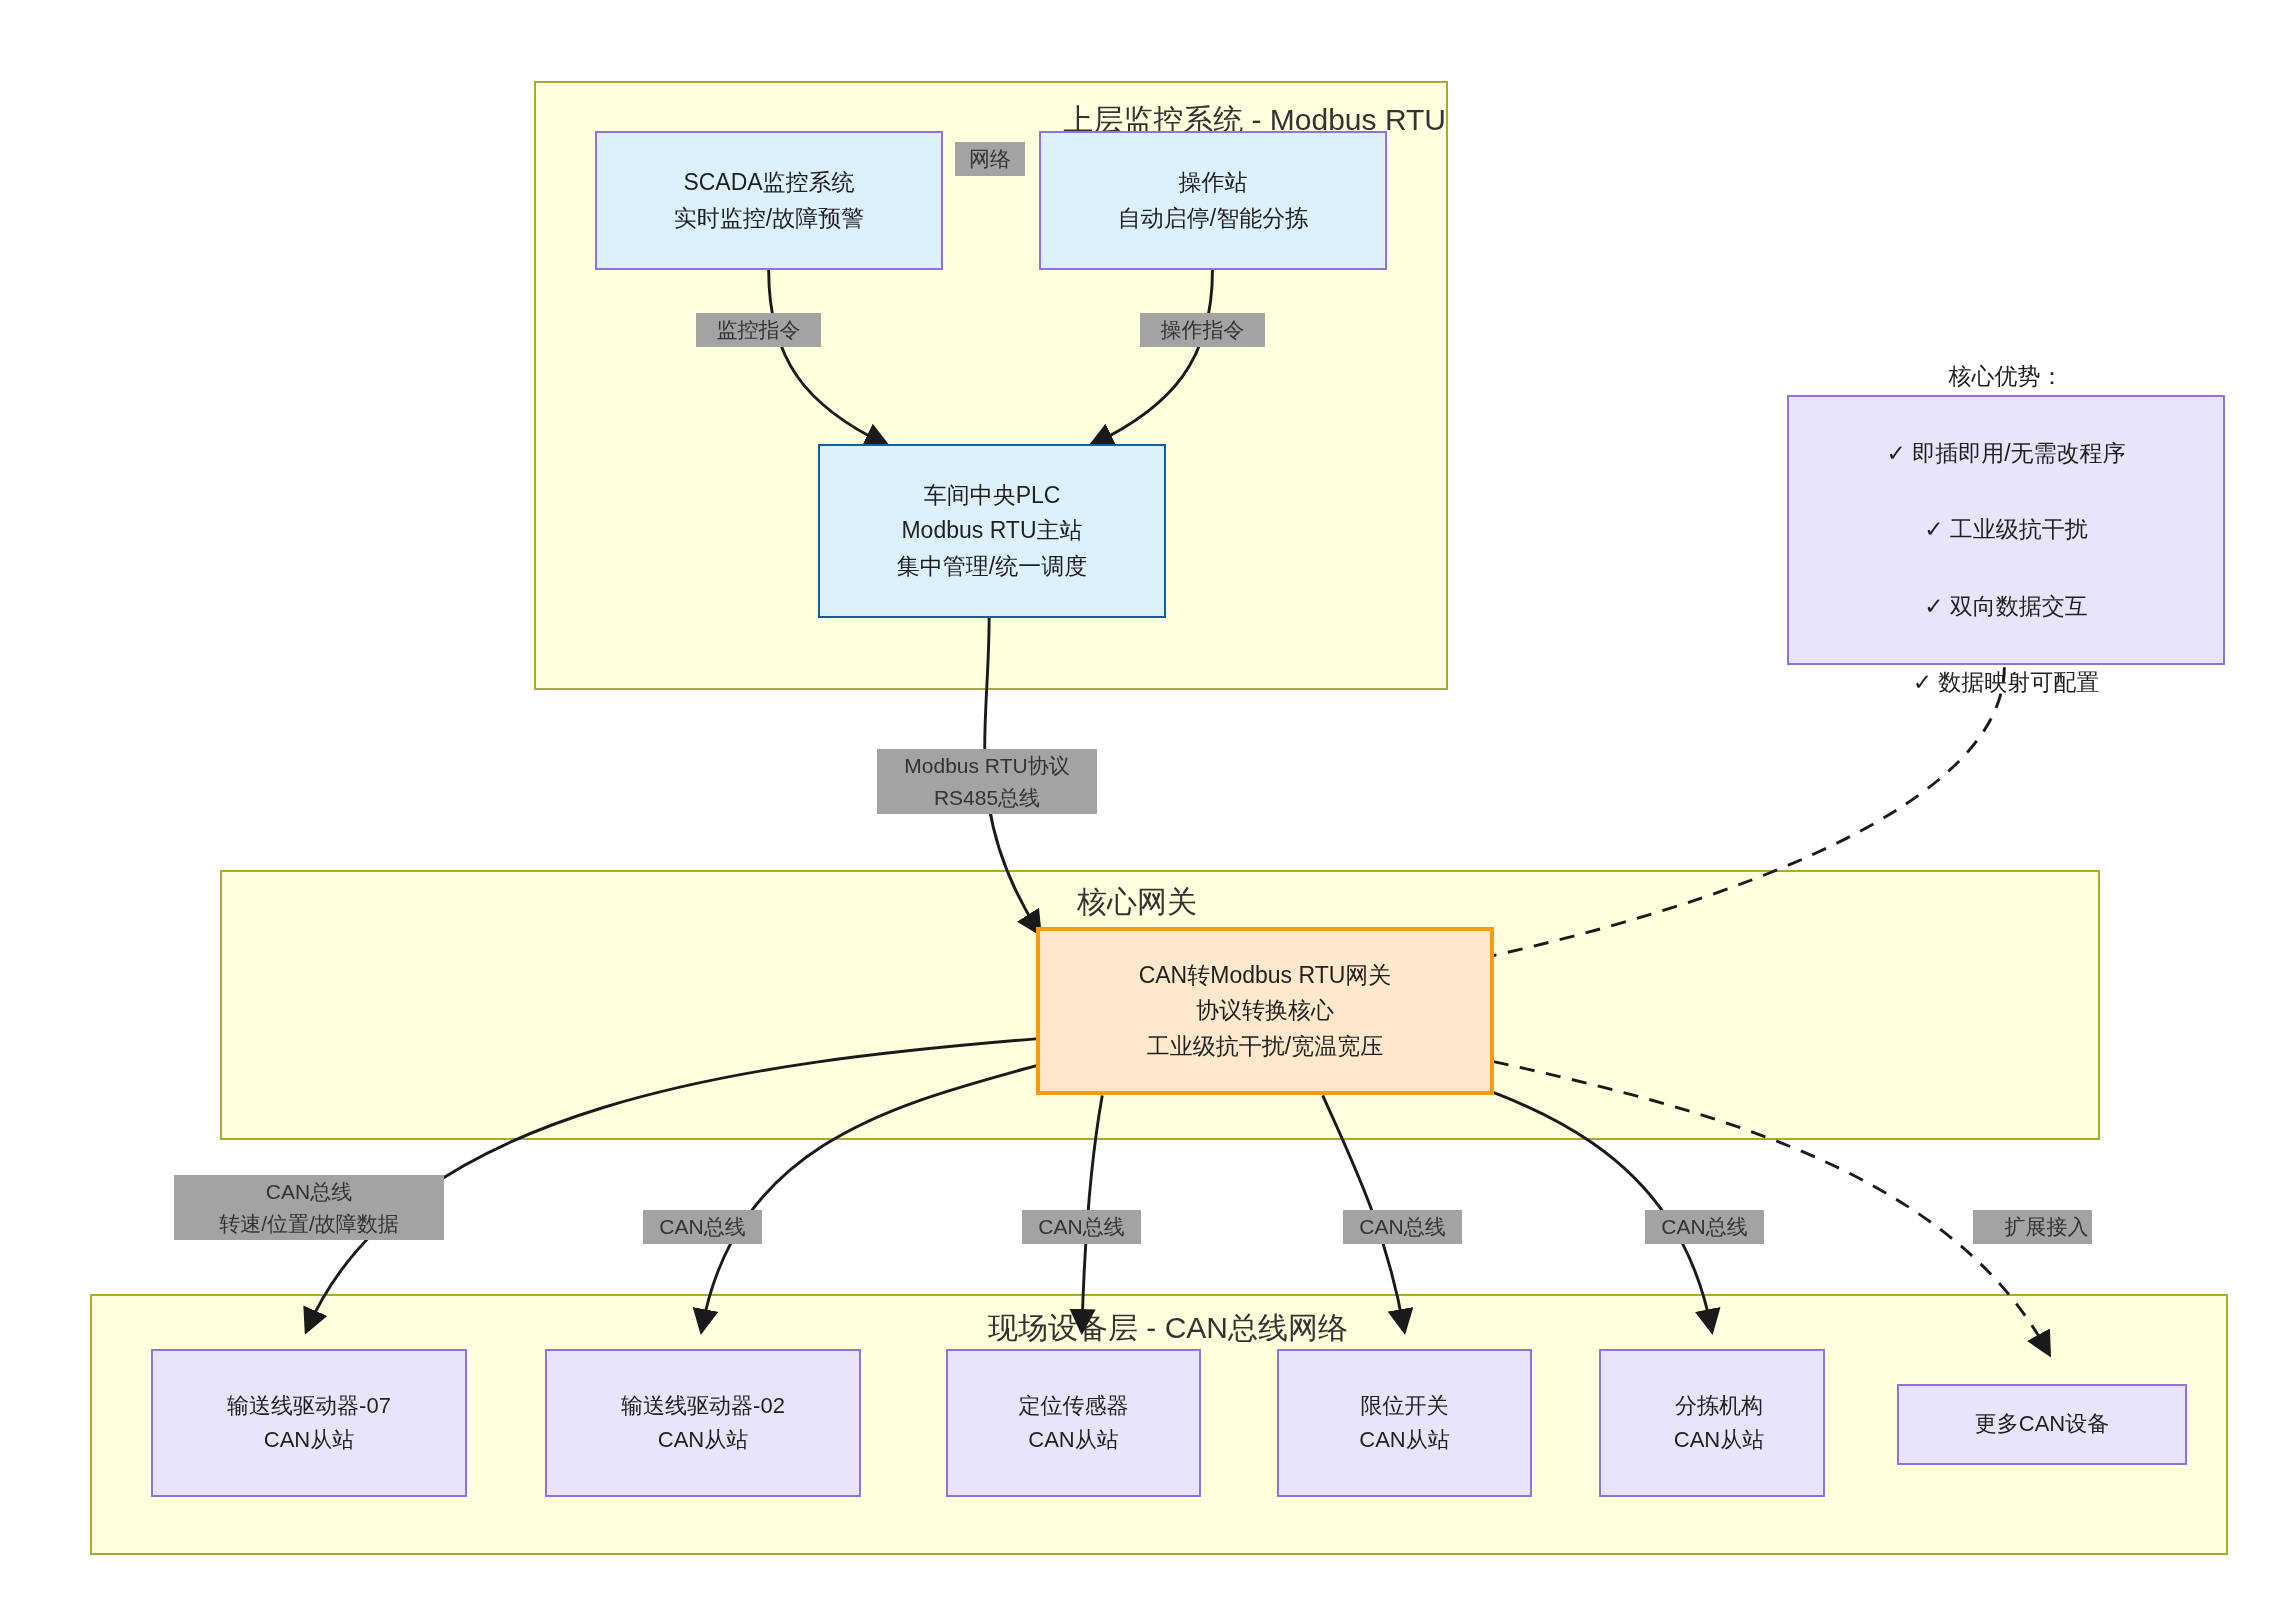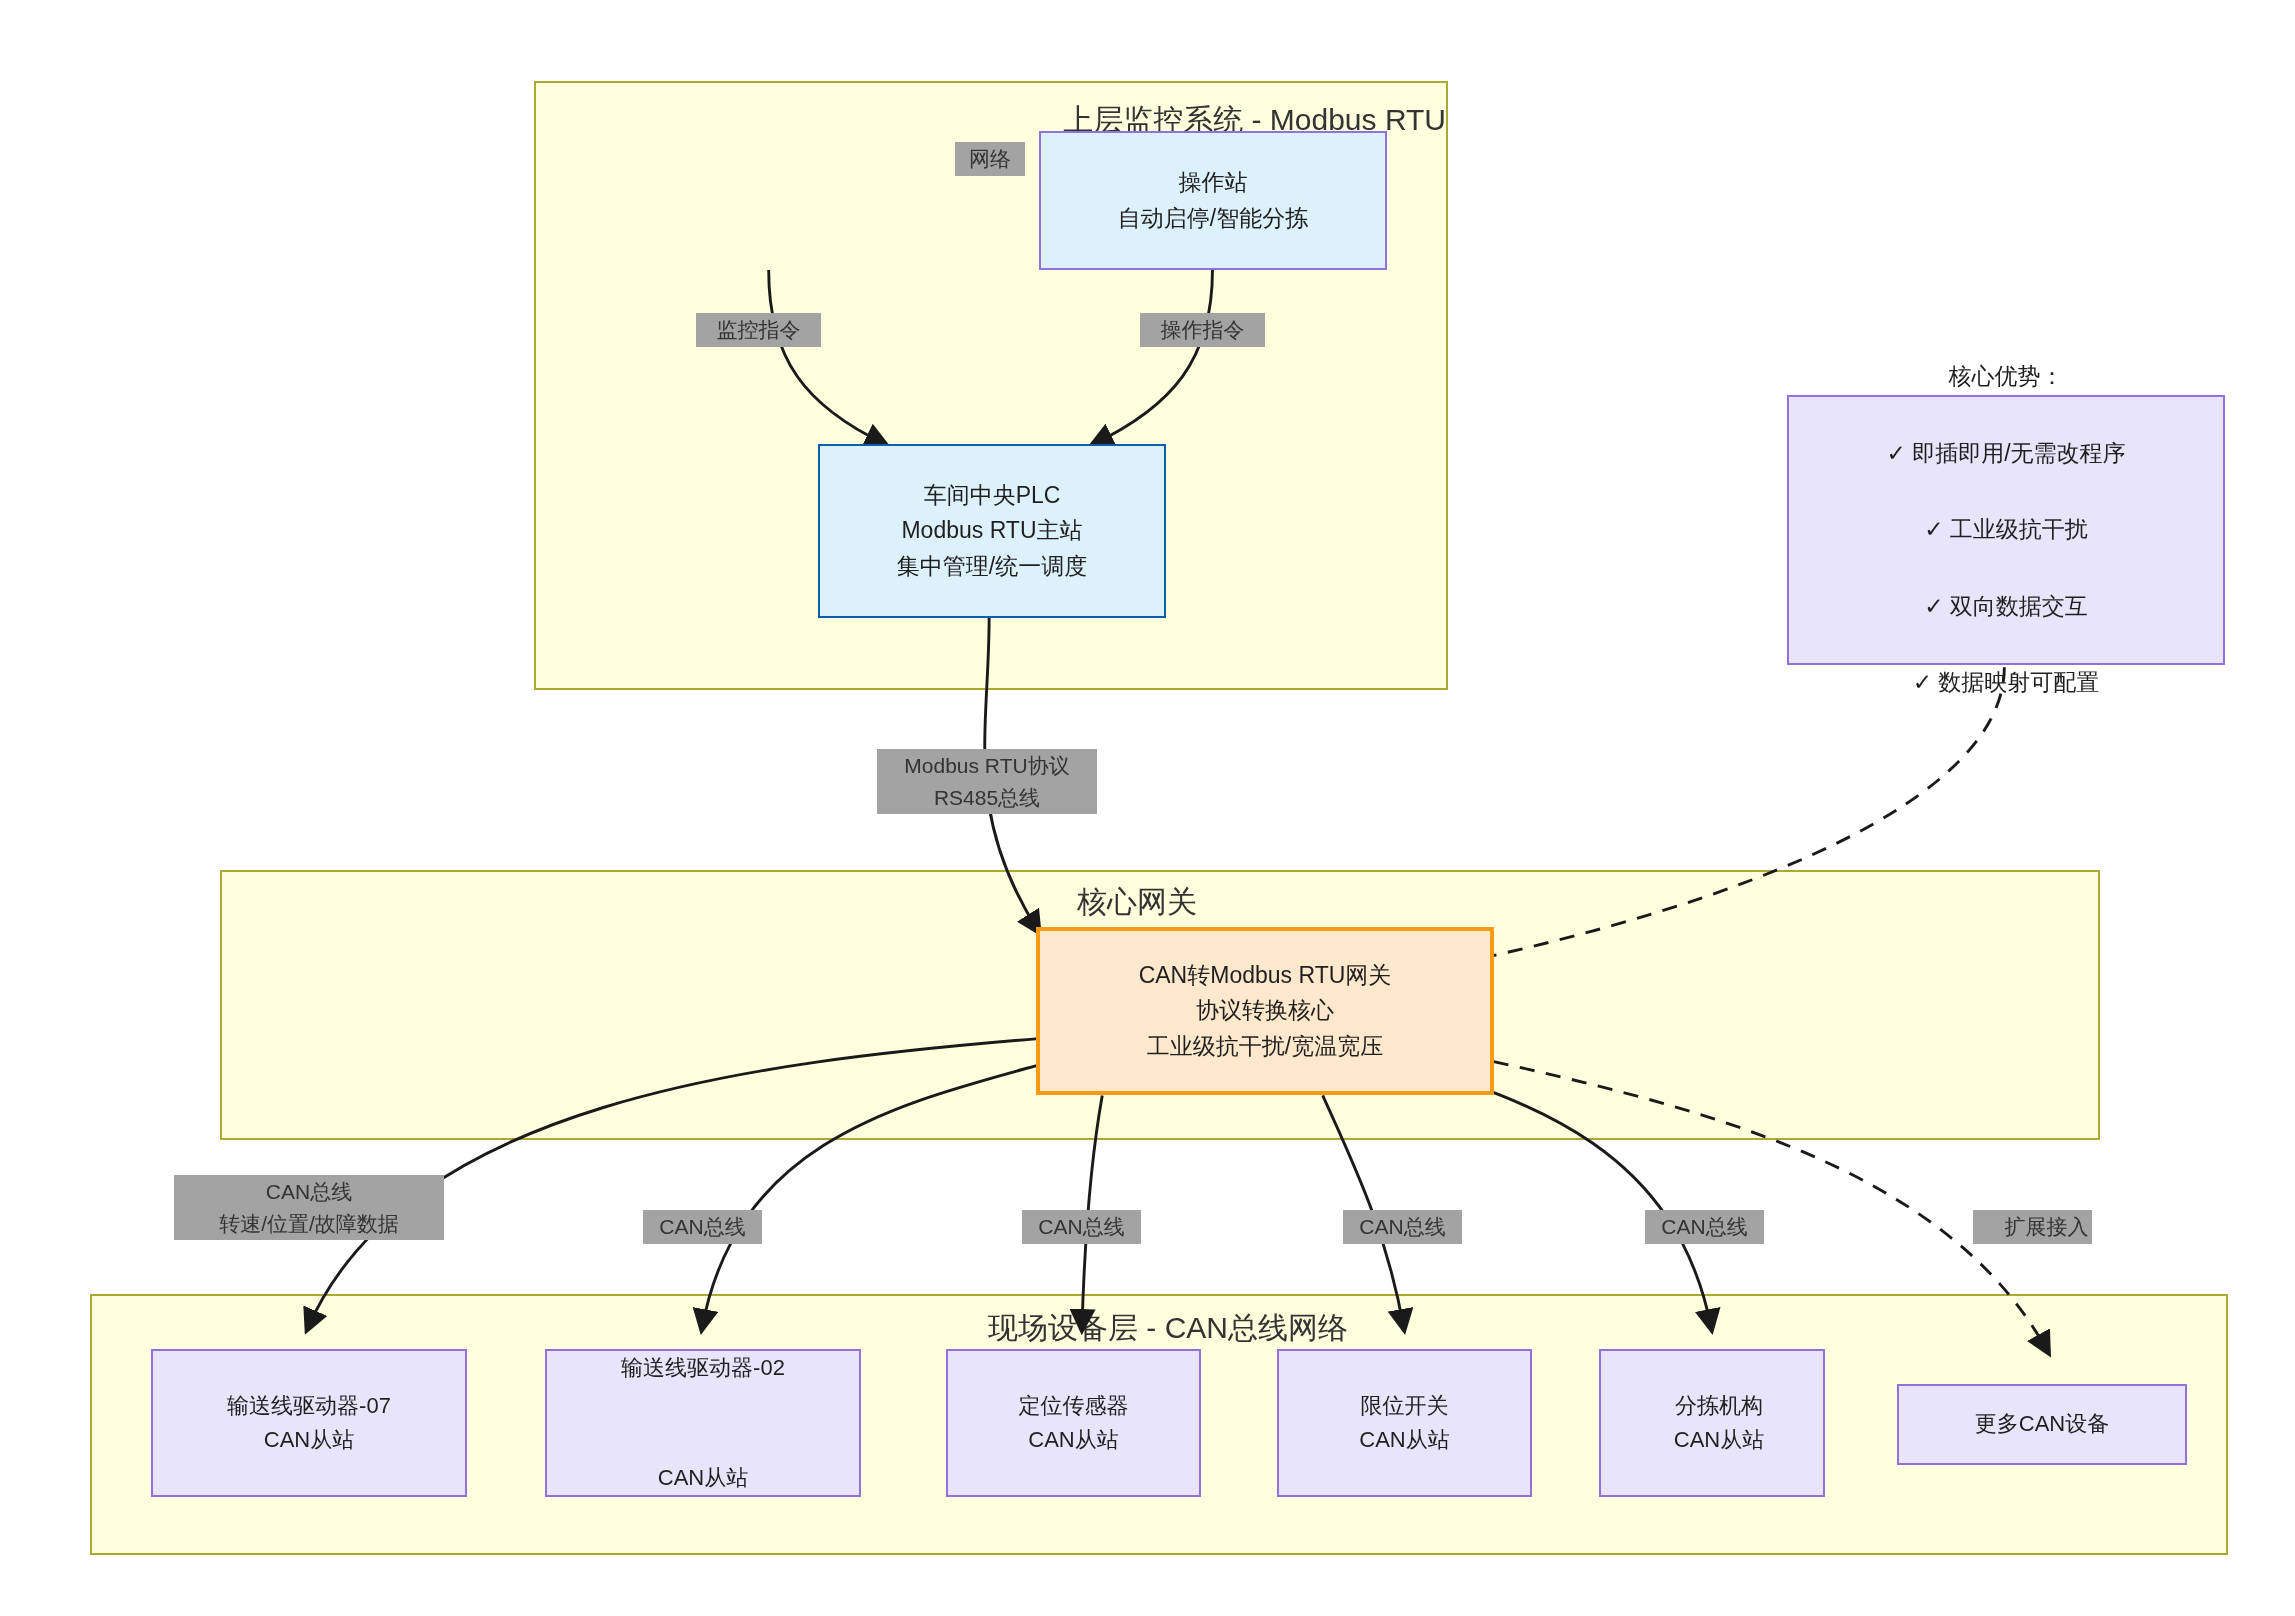--- a/index.html
+++ b/index.html
@@ -65,20 +65,24 @@
       <path d="M 2420,1830 C 2640,1900 2890,1980 2950,2290" marker-end="url(#arrow)"></path>
     </g>
     <g fill="none" stroke="#1a1a1a" stroke-width="5" stroke-dasharray="26 20">
 
       <path d="M 3455,1150 C 3455,1380 3000,1560 2490,1665"></path>
 
       <path d="M 2485,1810 C 2900,1900 3350,2000 3530,2330" marker-end="url(#arrowd)"></path>
     </g>
   </svg>
 
+  <div class="node n-blue" style="left:595px;top:131px;width:348px;height:139px;">
+    <span class="ln">SCADA监控系统</span>
+    <span class="ln">实时监控/故障预警</span>
+  </div>
 
   <div class="node n-blue" style="left:1039px;top:131px;width:348px;height:139px;">
     <span class="ln">操作站</span>
     <span class="ln">自动启停/智能分拣</span>
   </div>
 
   <div class="node n-plc" style="left:818px;top:444px;width:348px;height:174px;">
     <span class="ln">车间中央PLC</span>
     <span class="ln">Modbus RTU主站</span>
     <span class="ln">集中管理/统一调度</span>
@@ -96,21 +100,21 @@
     <span class="ln">✓ 工业级抗干扰</span>
     <span class="ln">✓ 双向数据交互</span>
     <span class="ln">✓ 数据映射可配置</span>
   </div>
 
   <div class="node n-lav" style="left:151px;top:1349px;width:316px;height:148px;">
     <span class="ln">输送线驱动器-07</span>
     <span class="ln">CAN从站</span>
   </div>
 
-  <div class="node n-lav" style="left:545px;top:1349px;width:316px;height:148px;justify-content:space-between;">
+  <div class="node n-lav" style="left:545px;top:1349px;width:316px;height:148px;">
     <span class="ln">输送线驱动器-02</span>
     <span class="ln">CAN从站</span>
   </div>
 
   <div class="node n-lav" style="left:946px;top:1349px;width:255px;height:148px;">
     <span class="ln">定位传感器</span>
     <span class="ln">CAN从站</span>
   </div>
 
   <div class="node n-lav" style="left:1277px;top:1349px;width:255px;height:148px;">

